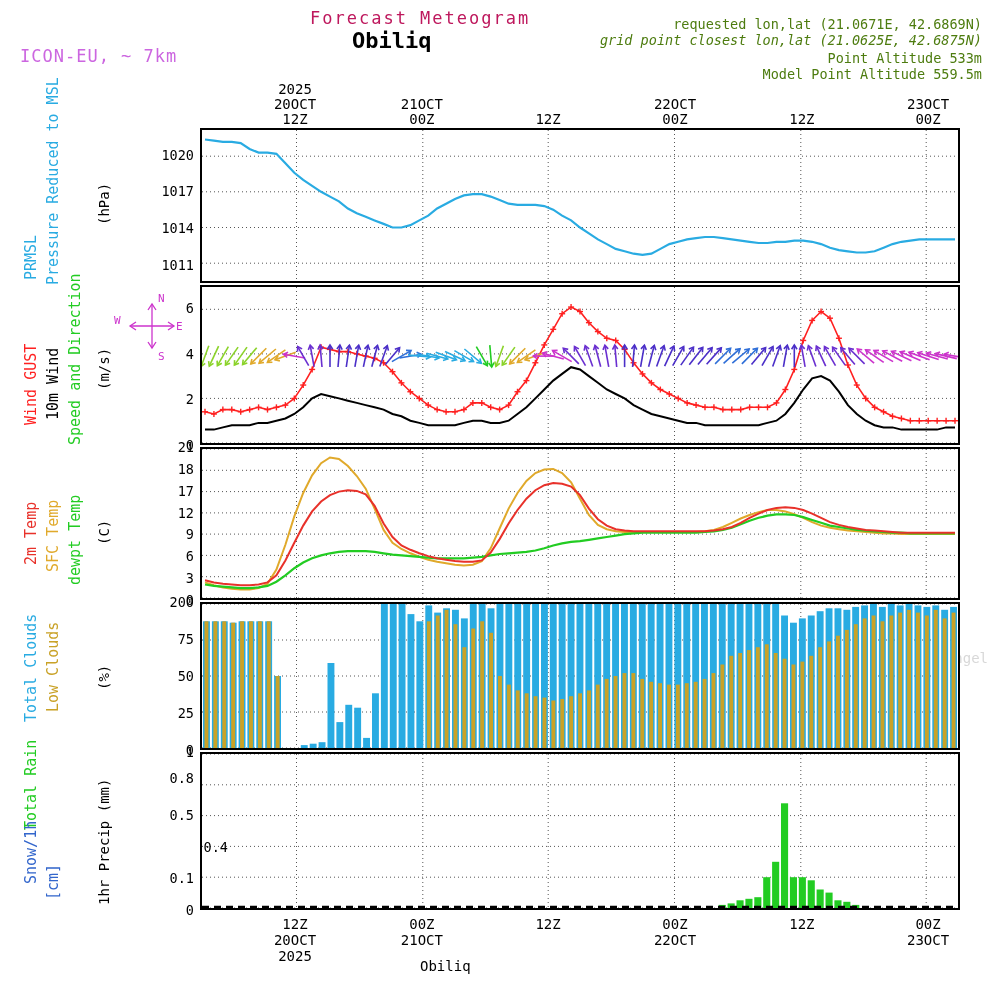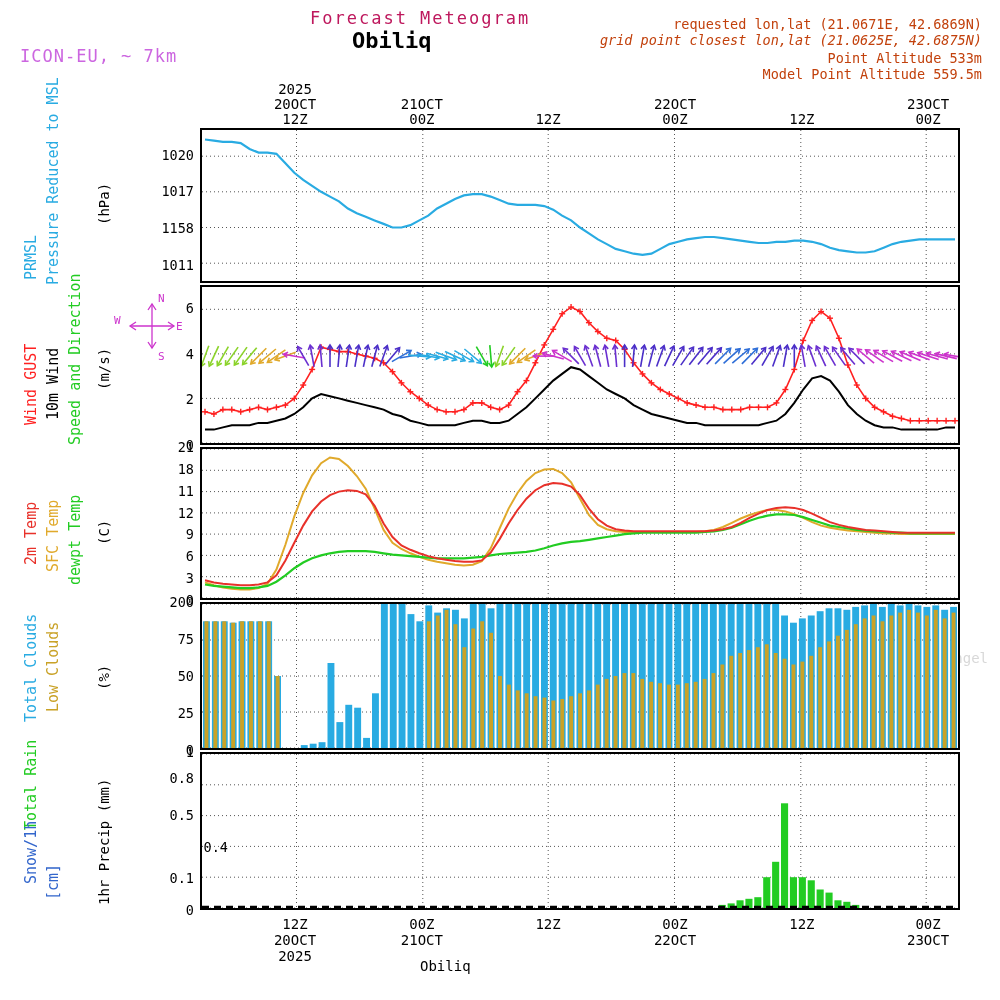--- a/index.html
+++ b/index.html
@@ -1,21 +1,21 @@
 <!DOCTYPE html>
 <html><head>
 <meta charset="utf-8">
 <style>
   html,body{margin:0;padding:0;background:#ffffff;}
   body{width:1000px;height:1000px;position:relative;font-family:"DejaVu Sans",sans-serif;overflow:hidden;}
   .abs{position:absolute;}
   #header-forecast{left:310px;top:8px;font-size:17px;letter-spacing:2px;color:#be185d;font-family:"DejaVu Sans Mono",monospace;}
   #header-station{left:352px;top:28px;font-size:22px;font-weight:bold;color:#000;font-family:"DejaVu Sans Mono",monospace;}
   #header-model{left:20px;top:46px;font-size:17px;color:#cc66e0;font-family:"DejaVu Sans Mono",monospace;letter-spacing:1px;}
-  .meta{color:#c2410c;font-family:"DejaVu Sans Mono",monospace;font-size:13.5px;text-align:center;right:18px;}
+  .meta{color:#4d7c0f;font-family:"DejaVu Sans Mono",monospace;font-size:13.5px;text-align:center;right:18px;}
   #meta1{top:16px;}
   #meta2{top:32px;font-style:italic;}
   #meta3{top:50px;}
   #meta4{top:66px;}
   .watermark{right:12px;top:650px;color:#d8d8d8;font-size:14px;font-family:"DejaVu Sans Mono",monospace;transform:rotate(0deg);}
   .panel{position:absolute;left:200px;width:760px;border:2px solid #000;box-sizing:border-box;background:#fff;}
   .ylab{position:absolute;right:6px;font-size:13.5px;font-family:"DejaVu Sans Mono",monospace;color:#000;transform:translateY(-50%);text-align:right;}
   .vert{transform-origin:left top;white-space:nowrap;font-family:"DejaVu Sans Mono",monospace;}
   .topticks{position:absolute;font-family:"DejaVu Sans Mono",monospace;font-size:14px;color:#000;text-align:center;}
   .botticks{position:absolute;font-family:"DejaVu Sans Mono",monospace;font-size:14px;color:#000;text-align:center;}
@@ -995,33 +995,33 @@
       <rect x="623.5" y="138.6" width="7.1" height="15.4" fill="#22CC22"></rect>
       <rect x="632.4" y="146.3" width="7.1" height="7.7" fill="#22CC22"></rect>
       <rect x="641.3" y="147.8" width="7.1" height="6.2" fill="#22CC22"></rect>
       <rect x="650.2" y="150.9" width="7.1" height="3.1" fill="#22CC22"></rect>
       <line x1="0" y1="153" x2="756" y2="153" stroke="#000" stroke-width="2.5" stroke-dasharray="7,5"></line>
     </svg>
   </div>
 
 <div id="yticks">
     <div class="ylab" style="right: 806px; top: 264.693px;">1011</div>
-    <div class="ylab" style="right: 806px; top: 228.079px;">1158</div>
+    <div class="ylab" style="right: 806px; top: 228.079px;">1014</div>
     <div class="ylab" style="right: 806px; top: 191.465px;">1017</div>
     <div class="ylab" style="right: 806px; top: 154.85px;">1020</div>
     <div class="ylab" style="right: 806px; top: 445px;">0</div>
     <div class="ylab" style="right: 806px; top: 399.286px;">2</div>
     <div class="ylab" style="right: 806px; top: 353.571px;">4</div>
     <div class="ylab" style="right: 806px; top: 307.857px;">6</div>
     <div class="ylab" style="right: 806px; top: 600px;">0</div>
     <div class="ylab" style="right: 806px; top: 578.143px;">3</div>
     <div class="ylab" style="right: 806px; top: 556.286px;">6</div>
     <div class="ylab" style="right: 806px; top: 534.429px;">9</div>
     <div class="ylab" style="right: 806px; top: 512.571px;">12</div>
-    <div class="ylab" style="right: 806px; top: 490.714px;">11</div>
+    <div class="ylab" style="right: 806px; top: 490.714px;">17</div>
     <div class="ylab" style="right: 806px; top: 468.857px;">18</div>
     <div class="ylab" style="right: 806px; top: 447px;">21</div>
     <div class="ylab" style="right: 806px; top: 750px;">0</div>
     <div class="ylab" style="right: 806px; top: 713px;">25</div>
     <div class="ylab" style="right: 806px; top: 676px;">50</div>
     <div class="ylab" style="right: 806px; top: 639px;">75</div>
     <div class="ylab" style="right: 806px; top: 602px;">200</div>
     <div class="ylab" style="right: 806px; top: 910px;">0</div>
     <div class="ylab" style="right: 806px; top: 878.4px;">0.1</div>
     <div class="ylab" style="right: 772px; top: 846.8px;">0.4</div>

